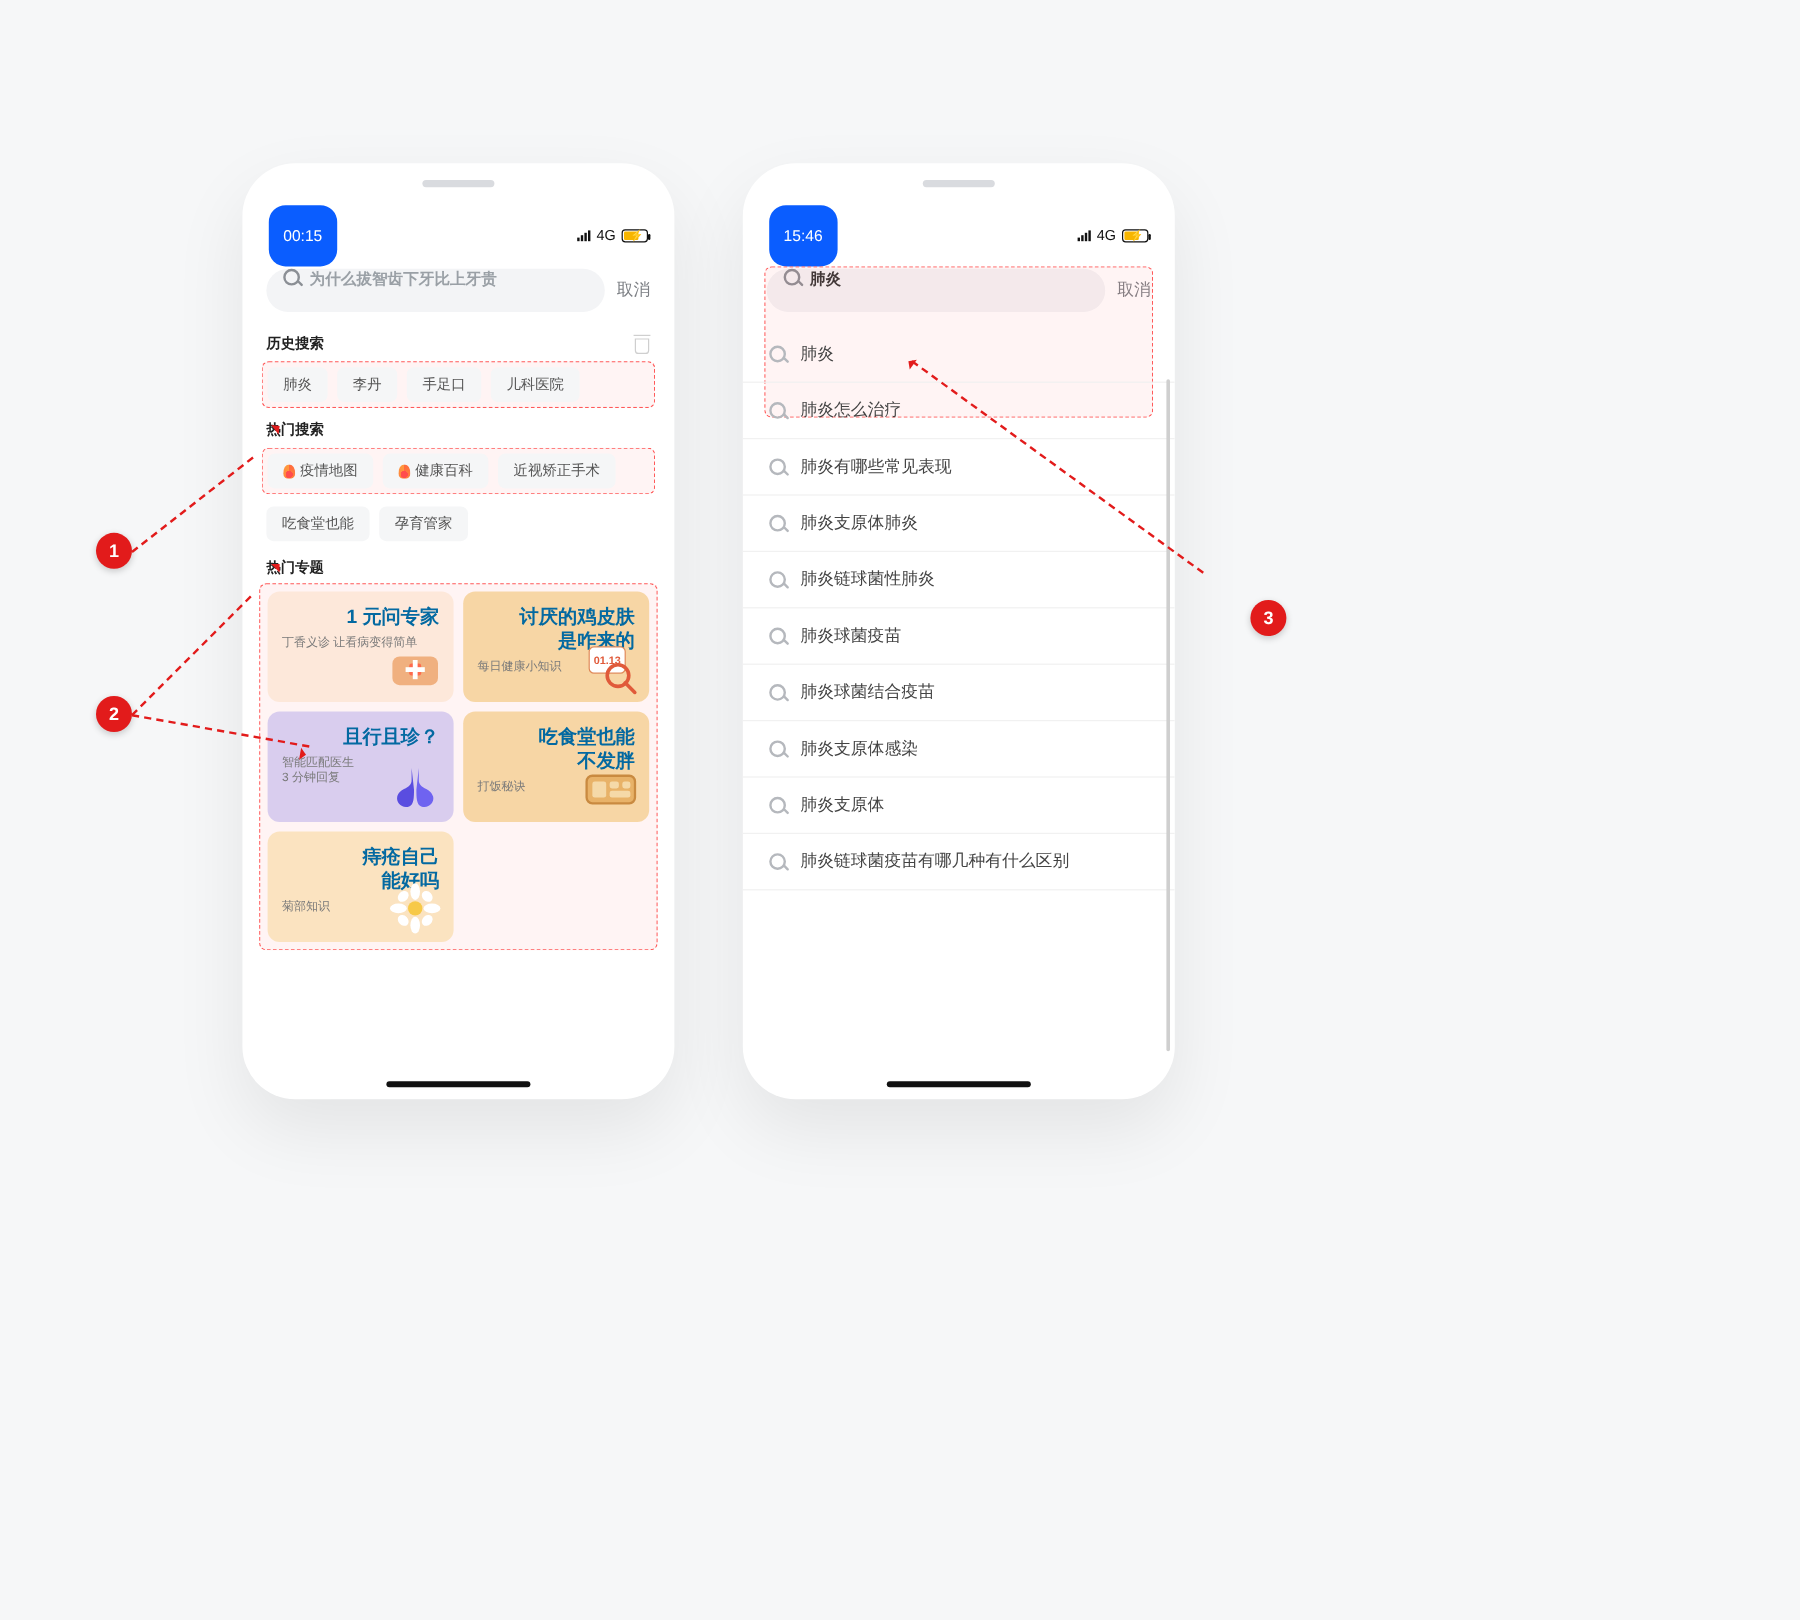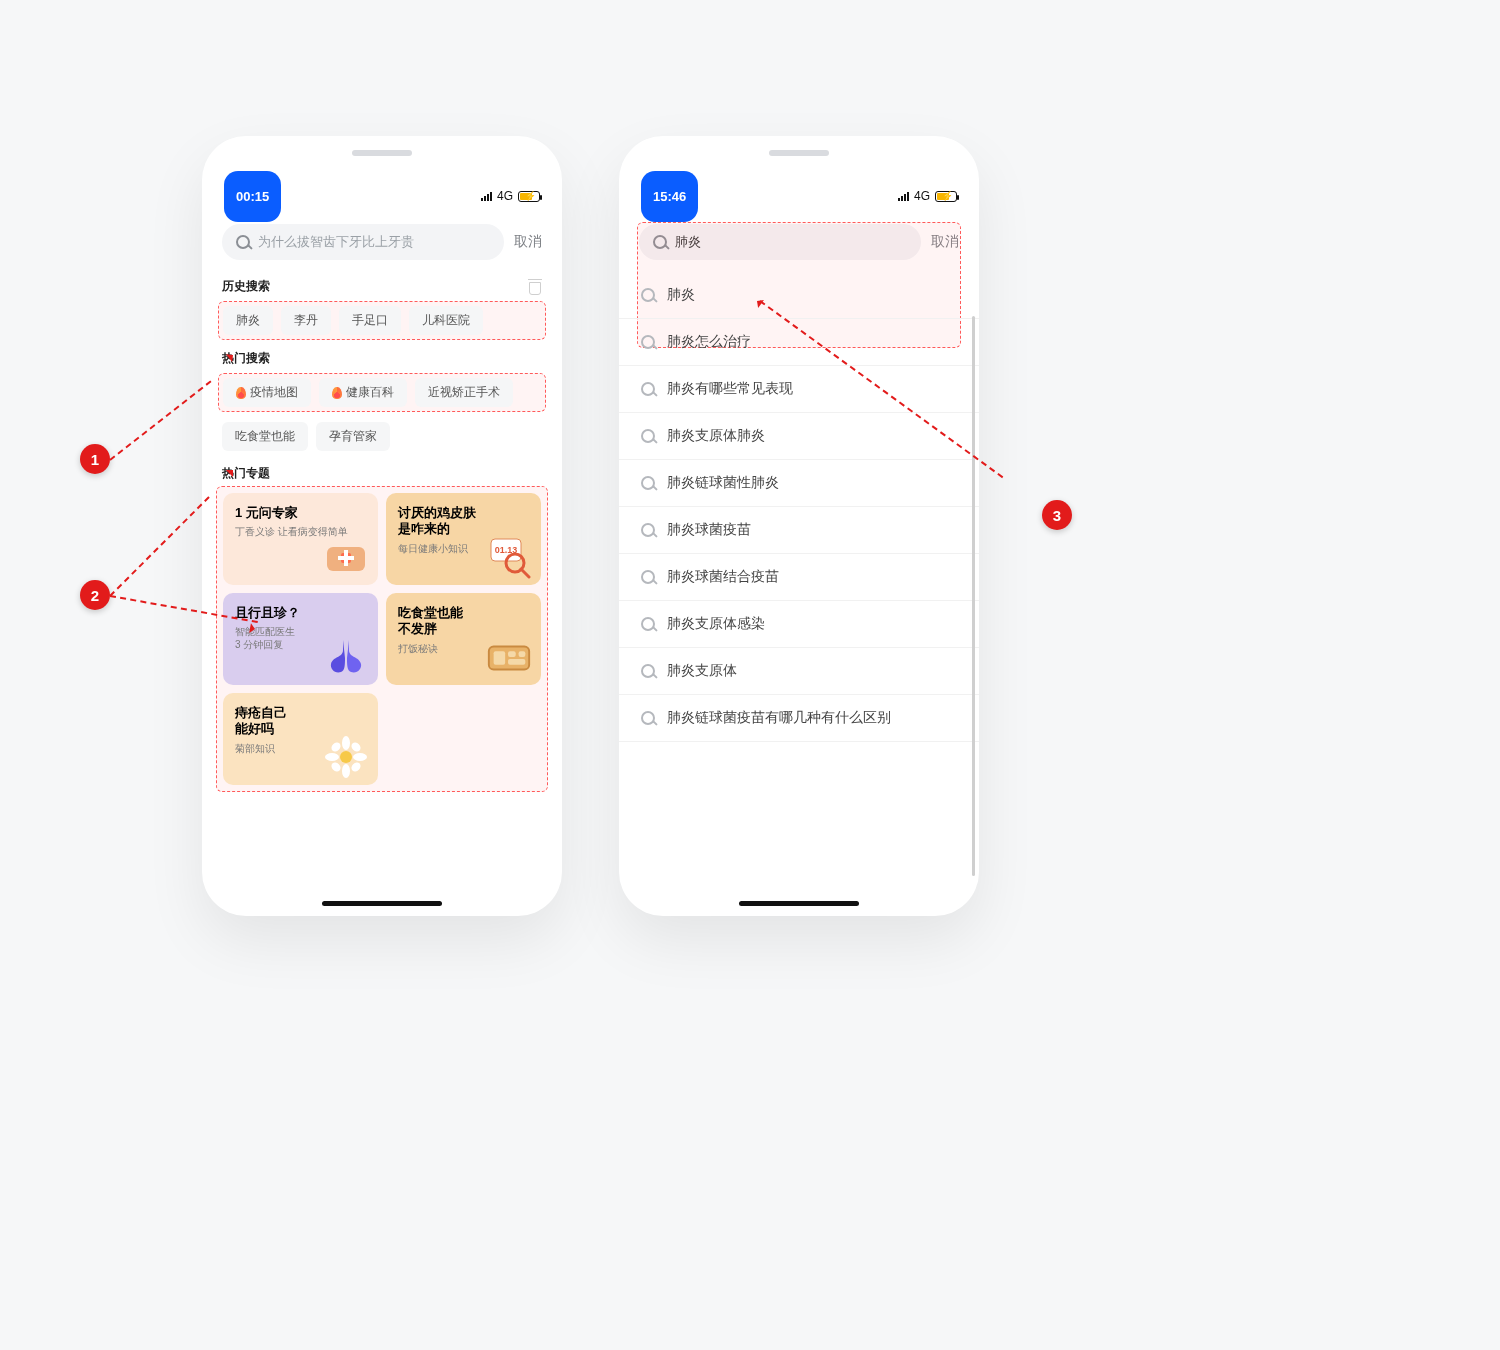--- a/index.html
+++ b/index.html
@@ -49,21 +49,21 @@
     top: 46px; left: 0; right: 0;
     height: 28px;
     display: flex; align-items: center;
     padding: 0 22px;
     justify-content: space-between;
   }
   .time-pill {
     background: #0a5dff;
     color: #fff;
     font-size: 13px;
-    font-weight: 700;
+    font-weight: 400;
     padding: 18px 12px;
     border-radius: 14px;
   }
   .status-right {
     display: flex; align-items: center; gap: 5px;
     font-size: 12px; font-weight: 400;
     color: #111;
   }
   .signal-icon { display:inline-flex; gap:1px; align-items:flex-end; height:10px;}
   .signal-icon span{ width:2px; background:#111; }
@@ -82,25 +82,26 @@
     position: absolute;
     top: 88px; left: 20px; right: 20px;
     height: 36px;
     display: flex; align-items: center; gap: 10px;
   }
   .search-box {
     flex: 1;
     height: 36px;
     background: #f3f4f6;
     border-radius: 18px;
-    display: flex; align-items: center;
+    display: flex; 
     padding: 0 14px;
     color: #9aa0a6;
     font-size: 13px;
     gap: 8px;
+    font-weight: bold;
   }
   .search-box.has-value { color:#333; }
   .mag-icon {
     width:14px; height:14px; border:2px solid #8b8f95; border-radius:50%; position:relative; flex-shrink:0;
   }
   .mag-icon::after{content:"";position:absolute;width:6px;height:2px;background:#8b8f95;right:-5px;bottom:-1px;transform:rotate(45deg);border-radius:1px;}
   .cancel-link { font-size: 14px; color:#7c7f84; flex-shrink:0;}
 
   .content {
     position: absolute;
@@ -143,21 +144,21 @@
     grid-template-columns: 1fr 1fr;
     gap: 8px;
   }
   .topic-card {
     border-radius: 10px;
     padding: 12px 12px 10px 12px;
     height: 92px;
     position: relative;
     overflow: hidden;
   }
-  .topic-title { font-size:13px; font-weight:700; line-height:1.25; color:#000000; }
+  .topic-title { font-size:16px; font-weight:700; line-height:1.25; color:#0369a1;text-align:right; }
   .topic-sub { font-size:10px; color:#7a7a7a; margin-top:4px; line-height:1.3; }
   .topic-art {
     position:absolute; right:8px; bottom:6px; width:48px; height:44px;
     display:flex;align-items:center;justify-content:center;font-size:28px;
   }
 
   .suggest-list {
     position:absolute;
     top: 136px; left:0; right:0; bottom:30px;
   }

